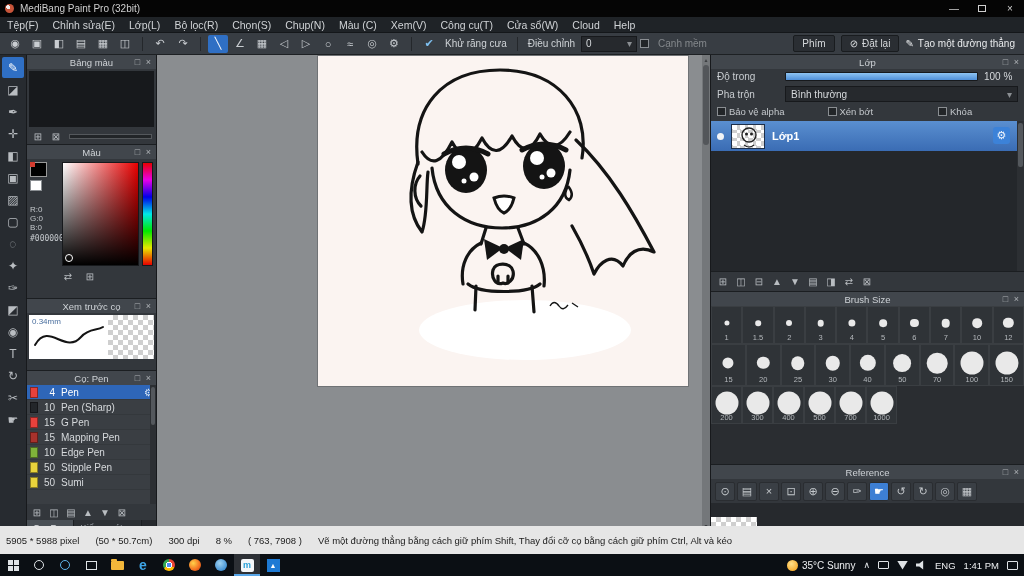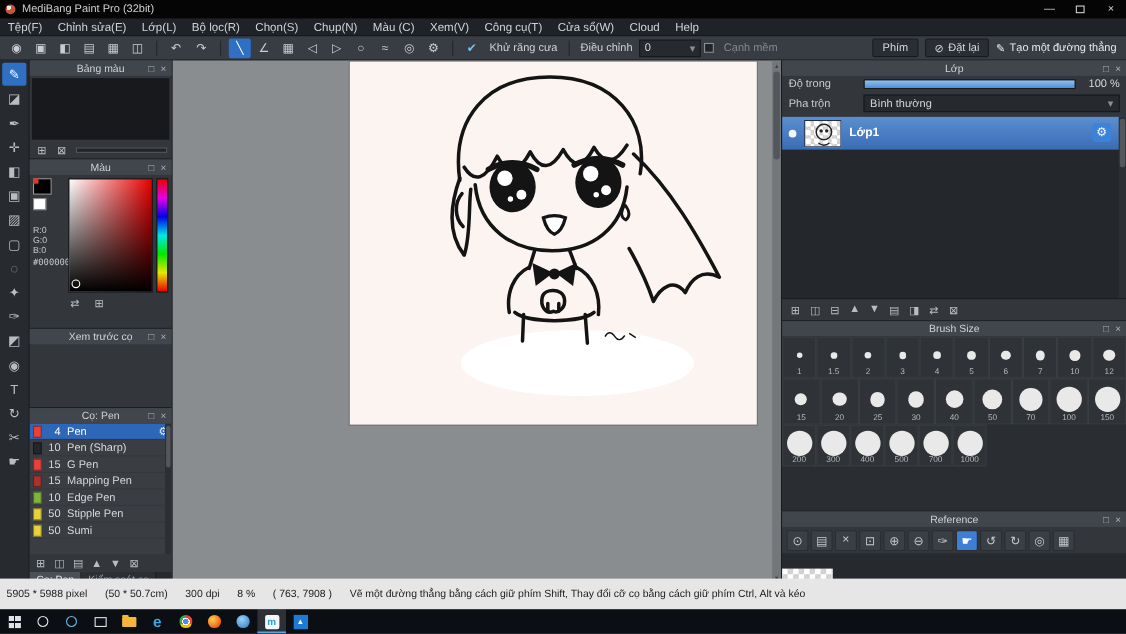--- a/index.html
+++ b/index.html
@@ -99,21 +99,21 @@
   #hscroll{position:absolute;left:0;right:8px;bottom:0;height:8px;background:#74777a;display:flex;align-items:center;justify-content:space-between;font-size:6px;color:#3c3f42;padding:0 1px}
   #hscroll .thumb{position:absolute;left:180px;top:1px;width:92px;height:6px;background:#53565a;border-radius:3px}
   #scorner{position:absolute;right:0;bottom:0;width:8px;height:8px;background:#6b6e71}
 
   
   #rightpanels{width:314px;display:flex;flex-direction:column;border-left:1px solid #17191c}
   #layer-panel{height:237px;flex:none}
   .lrow{display:flex;align-items:center;padding:2px 6px;gap:6px;flex:none}
   .llabel{width:62px;font-size:10px;color:#c9cdd1;flex:none}
   .slider{flex:1;height:9px;background:linear-gradient(#8ec4f2,#4f8fd8);border:1px solid #17191c;border-radius:1px}
-  .lval{width:34px;text-align:right;font-size:10px;color:#d6d9dc;flex:none}
+  .lval{width:34px;font-size:10px;color:#d6d9dc;flex:none}
   .dropdown{flex:1;height:16px;background:#26292d;border:1px solid #17191c;display:flex;align-items:center;justify-content:space-between;padding:0 5px;font-size:10px;color:#d6d9dc}
   #layer-checks{display:flex;align-items:center;padding:2px 6px;gap:0;flex:none}
   #layer-checks .chkgrp{display:flex;align-items:center;font-size:9.5px;color:#c4c8cc;flex:1}
   #layer-list{flex:1;background:#24272b;position:relative;overflow:hidden;margin-top:2px}
   #layer-row-selected{height:30px;background:linear-gradient(#5a8fd0,#3a6cb4);display:flex;align-items:center;gap:7px;padding:0 6px;position:relative}
   .eyedot{width:7px;height:7px;border-radius:50%;background:#f2f4f6;flex:none}
   .lthumb{width:34px;height:25px;border:1px solid #1d2f4a;background-size:8px 8px !important;flex:none}
   .lname{font-size:11px;font-weight:bold;color:#fff}
   .lgear{position:absolute;right:14px;top:6px;width:17px;height:17px;background:#3c82d8;border-radius:3px;color:#eef4fb;display:flex;align-items:center;justify-content:center;font-size:11px}
   #layer-vscroll{position:absolute;right:0;top:0;bottom:0;width:7px;background:#2c2f33}
@@ -311,20 +311,27 @@
         <span class="gi">⇄</span>
         <span class="gi">⊞</span>
       </div>
     </div>
 
     <div class="panel" style="height:72px">
       <div class="phead">
         <span>Xem trước cọ</span>
         <span class="hic pop">□</span>
         <span class="hic cls">×</span>
+      </div>
+      <div id="prev-body">
+        <span class="prev-size">0.34mm</span>
+        <svg width="78" height="44" viewBox="0 0 78 44" style="position:absolute;left:0;top:0">
+          <path d="M6,30 C20,6 36,40 52,22 C60,13 68,16 74,12" fill="none" stroke="#141414" stroke-width="2" stroke-linecap="round"></path>
+        </svg>
+        <div id="prev-checker" class="checker"></div>
       </div>
     </div>
 
     <div class="panel" id="brush-panel">
       <div class="phead">
         <span>Cọ: Pen</span>
         <span class="hic pop">□</span>
         <span class="hic cls">×</span>
       </div>
       <div id="brushlist">
@@ -460,20 +467,34 @@
         <span class="slider"></span>
         <span class="lval">100 %</span>
       </div>
       <div class="lrow">
         <span class="llabel">Pha trộn</span>
         <span class="dropdown">
           <span>Bình thường</span>
           <span style="color:#8a8e92">▾</span>
         </span>
       </div>
+      <div id="layer-checks">
+        <span class="chkgrp">
+            <span class="chk"></span>
+            <span>Bảo vệ alpha</span>
+          </span>
+        <span class="chkgrp">
+            <span class="chk"></span>
+            <span>Xén bớt</span>
+          </span>
+        <span class="chkgrp" style="flex:0 0 80px">
+            <span class="chk"></span>
+            <span>Khóa</span>
+          </span>
+      </div>
       <div id="layer-list">
         <div id="layer-row-selected">
           <span class="eyedot"></span>
           <span class="lthumb checker">
             <svg viewBox="0 0 34 25" width="34" height="25">
               <circle cx="17" cy="10" r="7" fill="none" stroke="#222" stroke-width="1.4"></circle>
               <circle cx="14.5" cy="9" r="1.5" fill="#222"></circle>
                 <circle cx="19.5" cy="9" r="1.5" fill="#222"></circle>
               <path d="M12,20 q5,4 10,0" stroke="#222" stroke-width="1.2" fill="none"></path>
             </svg>
@@ -680,13 +701,26 @@
       <span class="task ">
      <i class="ticon k-chrome2"></i>
       </span>
       <span class="task active">
      <i class="ticon k-medibang">m</i>
       </span>
       <span class="task ">
      <i class="ticon k-photos">▲</i>
       </span>
     </span>
+  <span id="tray">
+    <span style="display:flex;align-items:center;gap:4px">
+      <span class="sun"></span>
+      <span class="wtext">35°C Sunny</span>
+    </span>
+    <span class="trico">∧</span>
+    <span class="tr-monitor"></span>
+    <span class="tr-wifi"></span>
+    <span class="tr-vol"></span>
+    <span class="trtxt">ENG</span>
+    <span class="trtxt">1:41 PM</span>
+    <span class="tr-note"></span>
+  </span>
 </div>
 
 </body></html>

